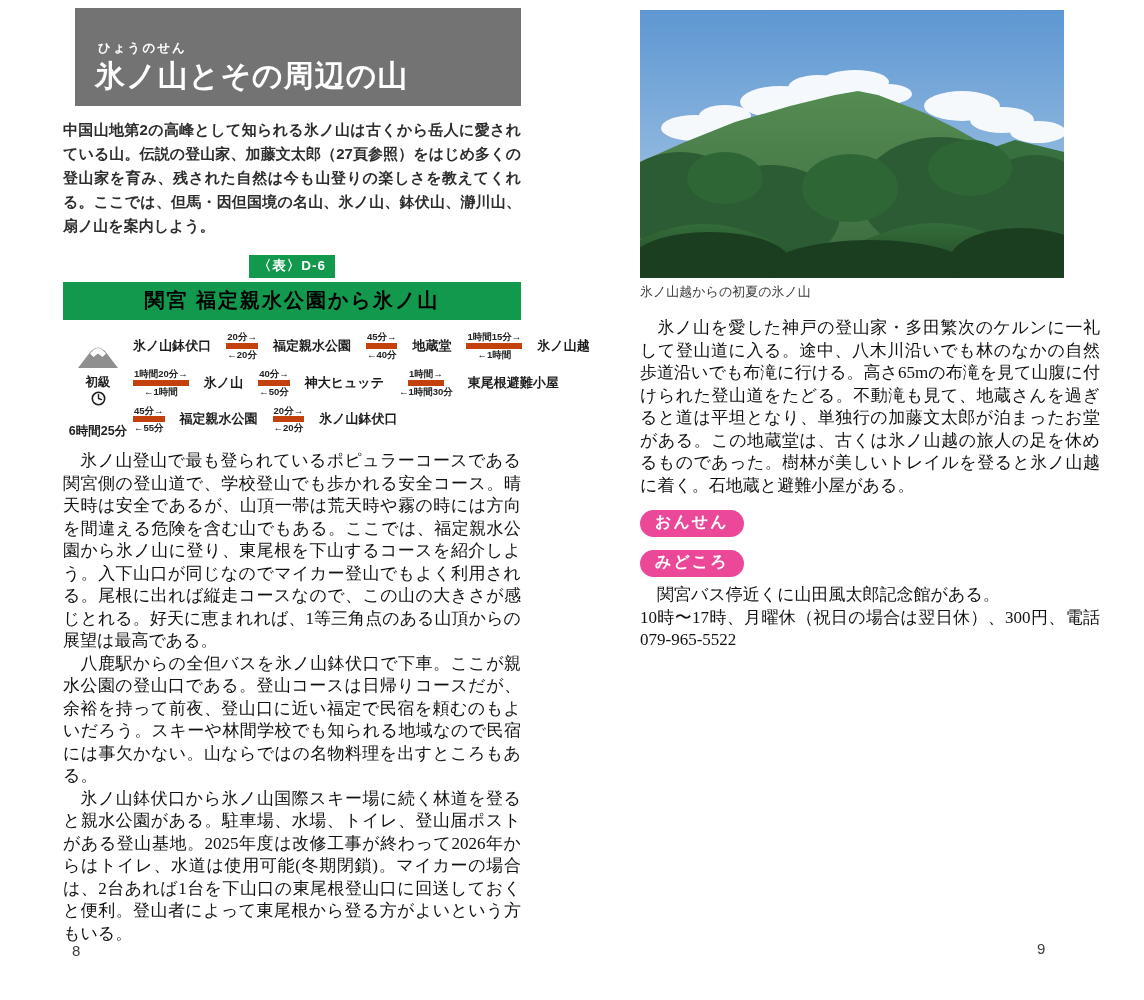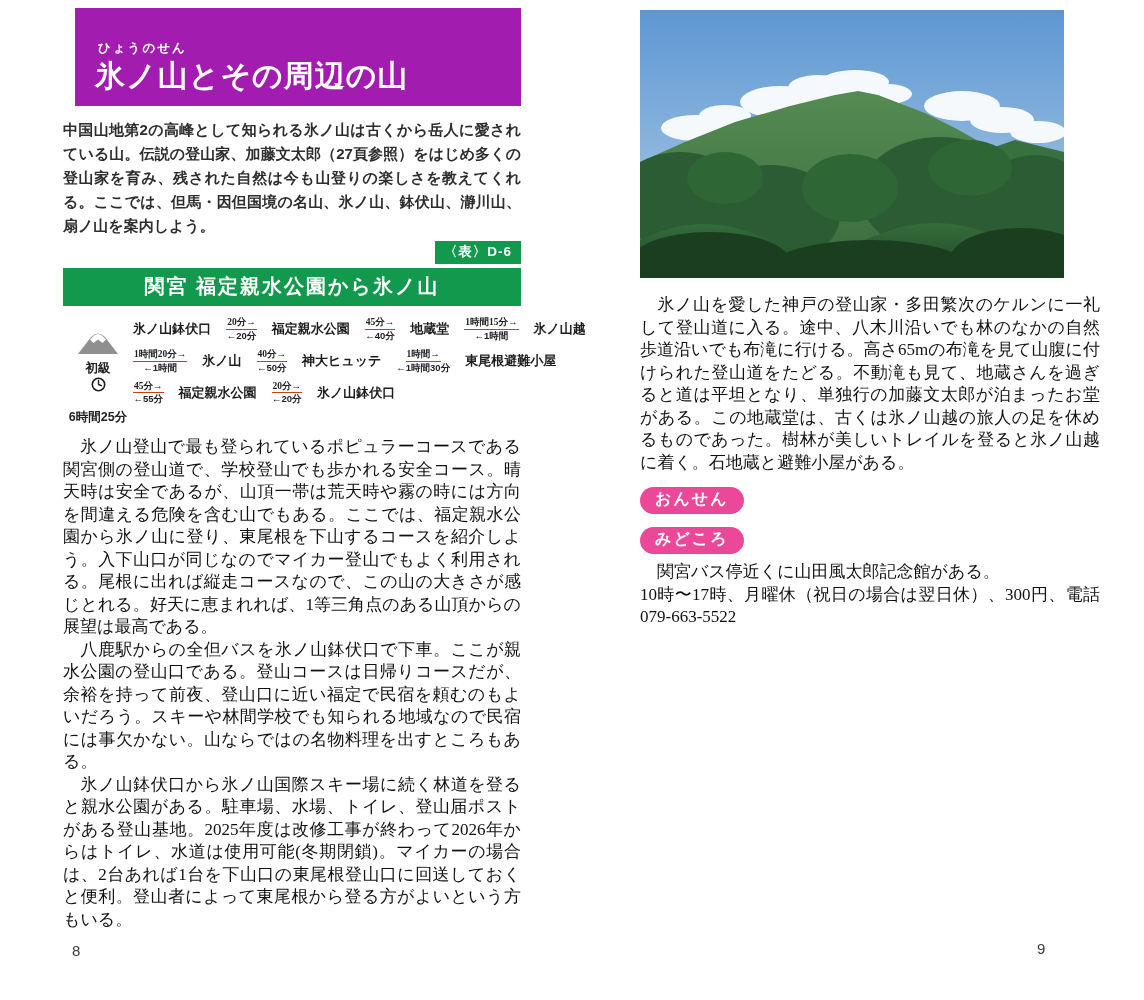--- a/index.html
+++ b/index.html
@@ -7,49 +7,49 @@
   body {
     width:1144px; height:1000px; position:relative; overflow:hidden;
     font-family:"Liberation Sans", sans-serif; color:#151515;
   }
   .col { position:absolute; }
   .col-left  { left:63px;  top:8px;  width:458px; }
   .col-right { left:640px; top:10px; width:460px; }
 
   
   .title-box {
-    background:#a21caf; color:#fff;
+    background:#737373; color:#fff;
     padding:32px 16px 14px 20px; margin-left:12px;
   }
   .title-furigana { font-size:12.5px; font-weight:bold; letter-spacing:2px; margin-left:3px; }
   .title-main { font-size:30px; font-weight:bold; letter-spacing:1px; line-height:1.1; margin-top:2px; }
 
   .intro {
     margin-top:12px; font-size:15px; line-height:24px; font-weight:bold;
     color:#2d2d2d; text-align:justify;
   }
-  .tableref-row { text-align:right; margin-top:3px; height:24px; }
+  .tableref-row { text-align:center; margin-top:17px; height:24px; }
   .tableref-badge {
     display:inline-block; background:#12994d; color:#fff;
     font-size:13.5px; font-weight:bold; padding:2px 9px 3px; letter-spacing:1px;
   }
   .section-bar {
-    margin-top:3px; background:#12994d; color:#ffffff; text-align:center;
+    margin-top:3px; background:#12994d; color:#000000; text-align:center;
     font-size:20px; font-weight:bold; letter-spacing:2px; padding:5px 0 6px;
   }
 
   .route { margin-top:9px; display:flex; }
   .route-icons { width:70px; flex:0 0 70px; text-align:center; padding-top:16px; color:#222; }
   .route-level { font-size:12.5px; font-weight:bold; margin-top:1px; }
   .route-total { font-size:12.5px; font-weight:bold; white-space:nowrap; margin-top:13px; }
   .route-lines { flex:1; display:flex; flex-direction:column; gap:7px; padding-top:2px; }
   .route-line { display:flex; align-items:center; gap:15px; white-space:nowrap; }
   .rt-place { font-size:13px; font-weight:bold; color:#1c1c1c; }
   .rt-time { display:inline-flex; flex-direction:column; align-items:center; font-size:9.5px; line-height:1.25; color:#222; font-weight:bold; }
-  .rt-time .fwd { border-bottom:1px solid #c2410c; padding:0 1px;font-family:Liberation Serif, serif; }
+  .rt-time .fwd { border-bottom:6px solid #c2410c; padding:0 1px; }
 
   .bodytext { margin-top:10px; }
   .bodytext p, .serif-p {
     font-family:"Liberation Serif","DejaVu Serif",serif;
     font-size:17px; line-height:22.5px; text-align:justify; color:#111;
   }
 
   
   .photo { width:424px; height:268px; display:block; }
   .caption { margin-top:5px; font-size:13px; color:#3a3a3a; }
@@ -203,30 +203,31 @@
       <ellipse cx="330" cy="158" rx="42" ry="28"></ellipse>
     </g>
     <path d="M0,230 Q60,200 120,226 Q180,250 240,224 Q300,200 360,228 Q400,244 424,234 L424,268 L0,268 Z" fill="url(#fg)"></path>
     <g fill="#1b3e20">
       <ellipse cx="70" cy="252" rx="80" ry="30"></ellipse>
       <ellipse cx="230" cy="258" rx="100" ry="28"></ellipse>
       <ellipse cx="380" cy="250" rx="70" ry="32"></ellipse>
     </g>
   </svg>
 
+  <div class="caption">氷ノ山越からの初夏の氷ノ山</div>
 
   <div class="bodytext rp-body">
     <p>　氷ノ山を愛した神戸の登山家・多田繁次のケルンに一礼して登山道に入る。途中、八木川沿いでも林のなかの自然歩道沿いでも布滝に行ける。高さ65mの布滝を見て山腹に付けられた登山道をたどる。不動滝も見て、地蔵さんを過ぎると道は平坦となり、単独行の加藤文太郎が泊まったお堂がある。この地蔵堂は、古くは氷ノ山越の旅人の足を休めるものであった。樹林が美しいトレイルを登ると氷ノ山越に着く。石地蔵と避難小屋がある。</p>
   </div>
 
   <div class="badge-row">
     <span class="pill-badge">おんせん</span>
   </div>
 
   <div class="badge-row">
     <span class="pill-badge">みどころ</span>
   </div>
   <p class="serif-p">　関宮バス停近くに山田風太郎記念館がある。</p>
-  <p class="serif-p">10時〜17時、月曜休（祝日の場合は翌日休）、300円、電話 079-663-5522</p>
+  <p class="serif-p">10時〜17時、月曜休（祝日の場合は翌日休）、300円、電話 079-965-5522</p>
 </div>
 
 <div class="pagenum pagenum-left">8</div>
 <div class="pagenum pagenum-right">9</div>
 
 </body></html>

